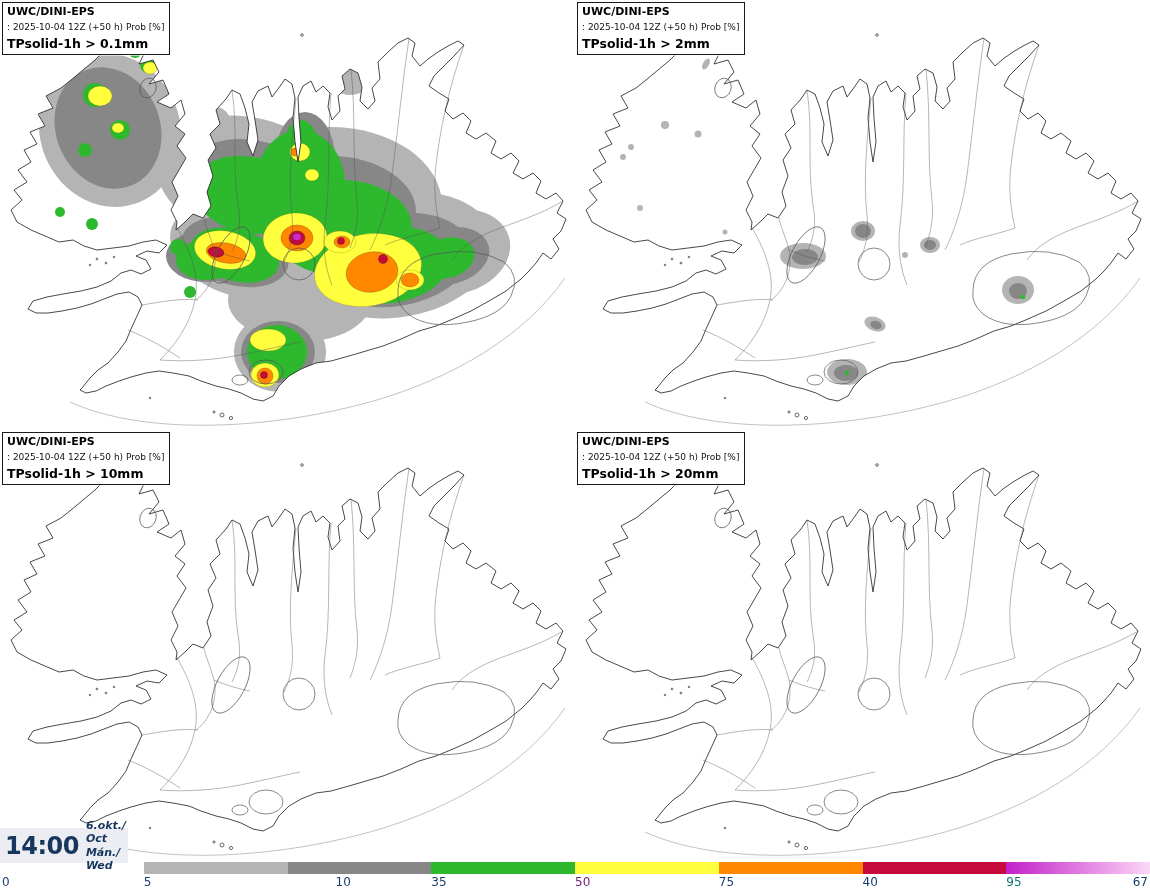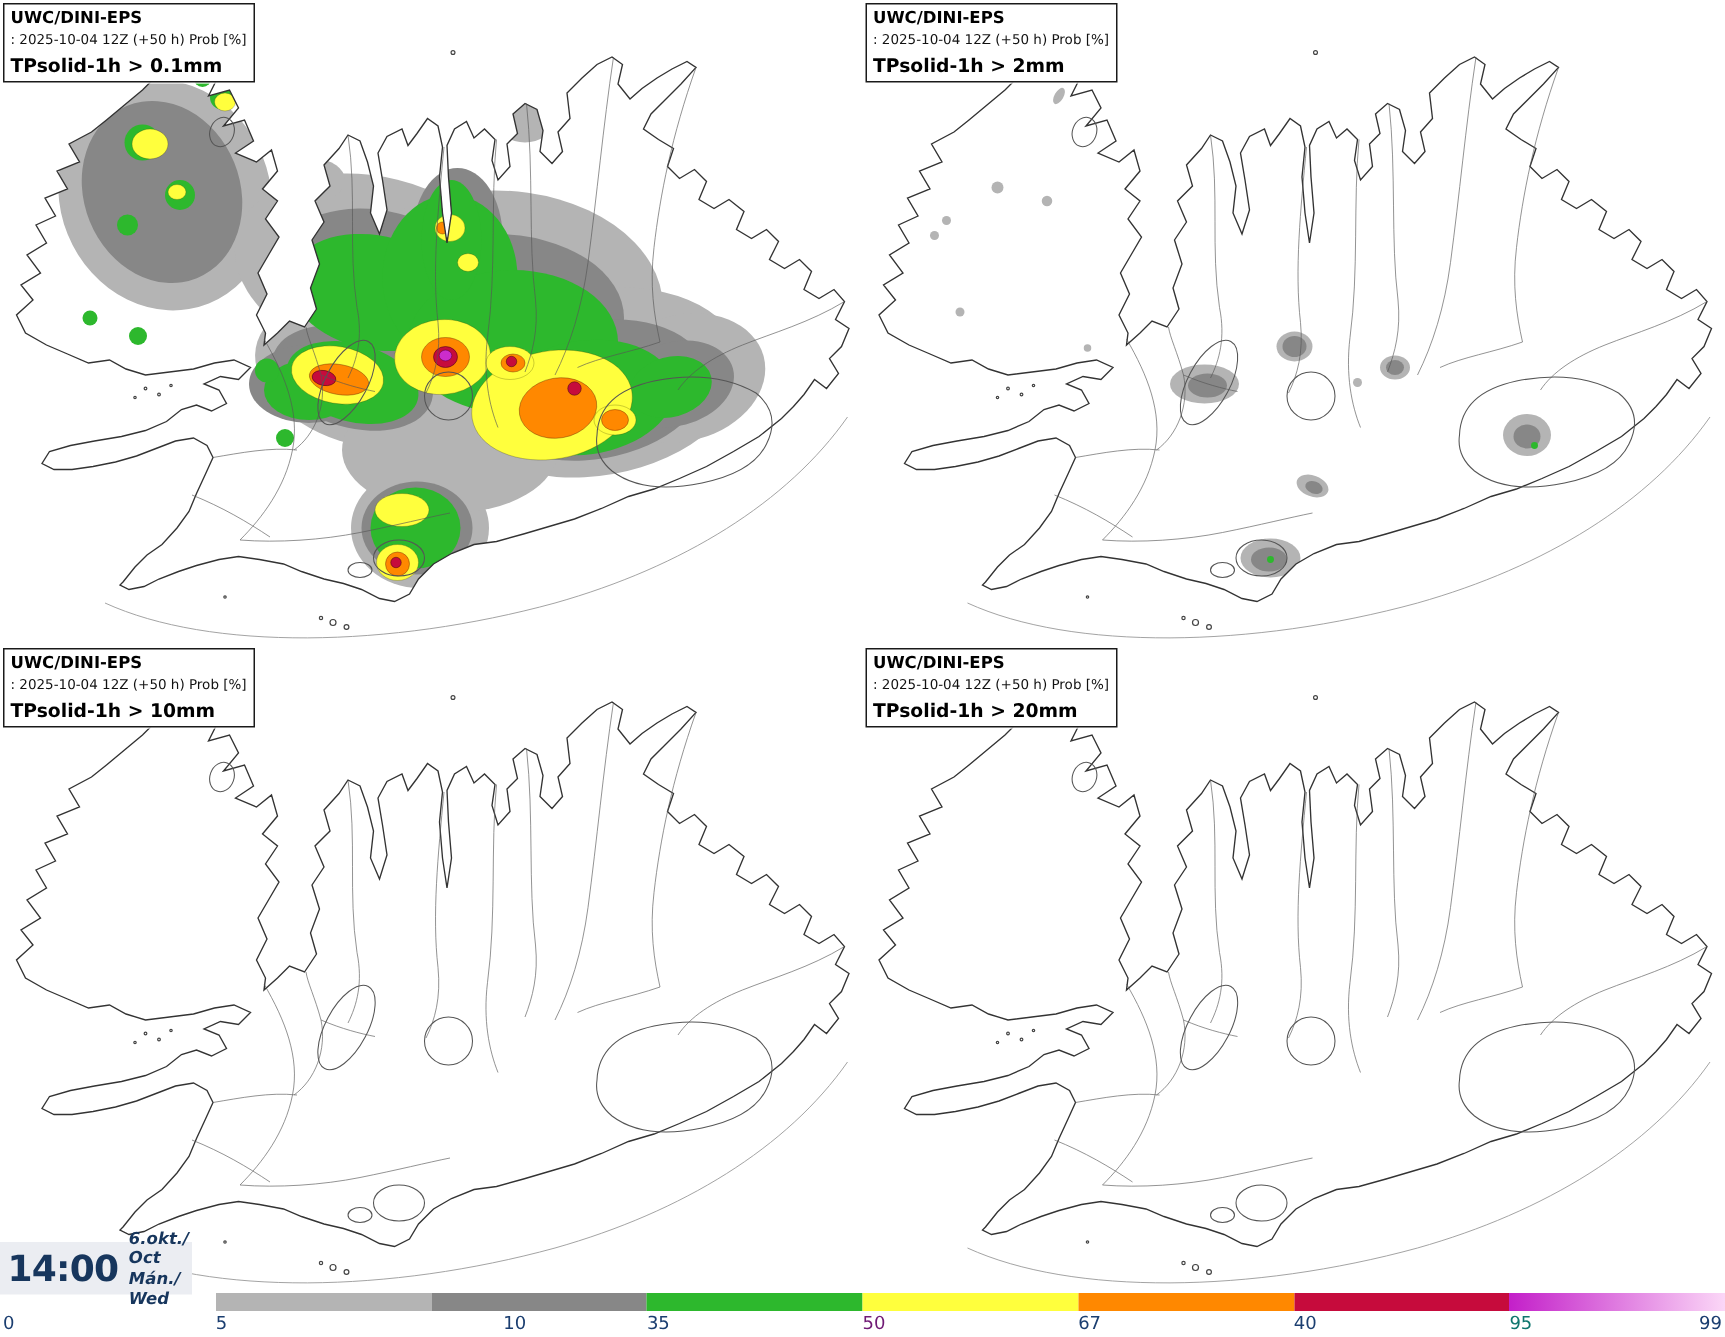--- a/index.html
+++ b/index.html
@@ -294,19 +294,19 @@
       <div class="cb-seg" style="background: rgb(255, 136, 0);"></div>
       <div class="cb-seg" style="background: rgb(198, 11, 60);"></div>
       <div class="cb-seg" style="background: linear-gradient(to right, rgb(195, 31, 201), rgb(251, 215, 247));"></div>
     </div>
   <div id="colorbar-ticks">
       <span class="cb-tick" style="color: rgb(27, 62, 112); left: 2px;">0</span>
       <span class="cb-tick" style="color: rgb(27, 62, 112); left: 143.75px;">5</span>
       <span class="cb-tick" style="color: rgb(27, 62, 112); left: 287.5px; margin-left: 48px;">10</span>
       <span class="cb-tick" style="color: rgb(27, 62, 112); left: 431.25px;">35</span>
       <span class="cb-tick" style="color: #701a75; left: 575px;">50</span>
-      <span class="cb-tick" style="color: rgb(27, 62, 112); left: 718.75px;">67</span>
+      <span class="cb-tick" style="color: rgb(27, 62, 112); left: 718.75px;">75</span>
       <span class="cb-tick" style="color: rgb(27, 62, 112); left: 862.5px;">40</span>
       <span class="cb-tick" style="color: #0f766e; left: 1006.25px;">95</span>
-      <span class="cb-tick" style="color: rgb(27, 62, 112); right: 2px;">99</span>
+      <span class="cb-tick" style="color: rgb(27, 62, 112); right: 2px;">67</span>
     </div>
 
 </div>
 
 </body></html>

